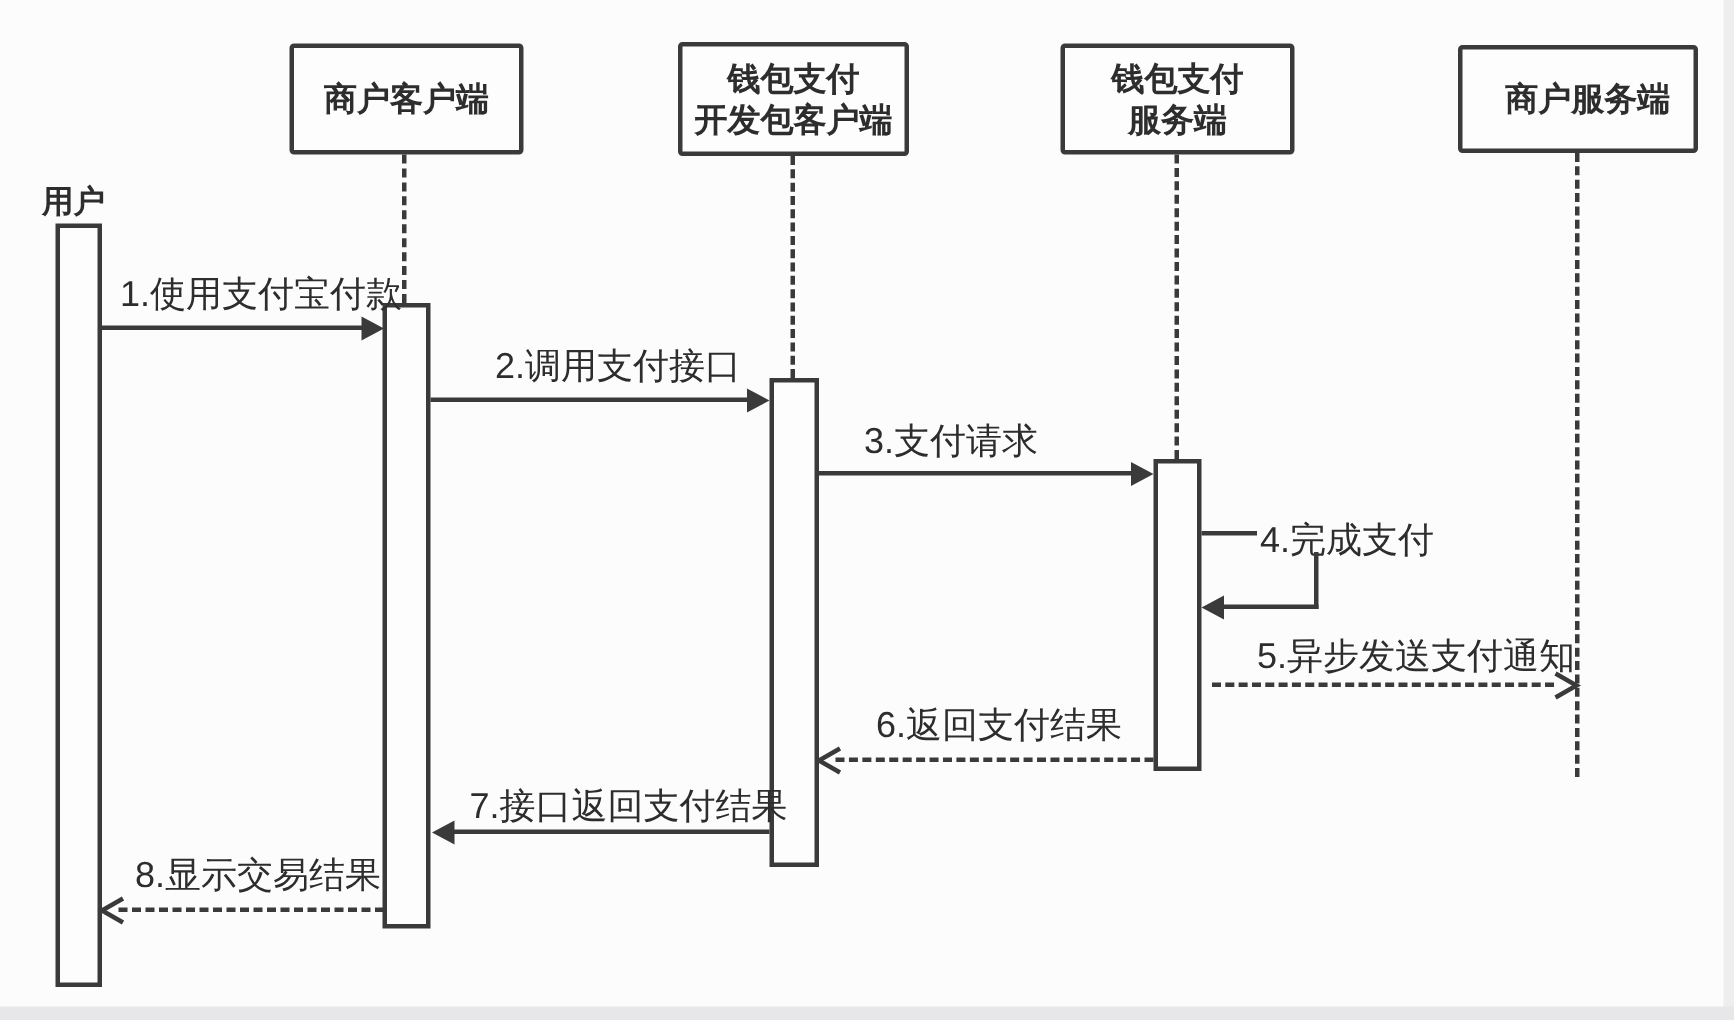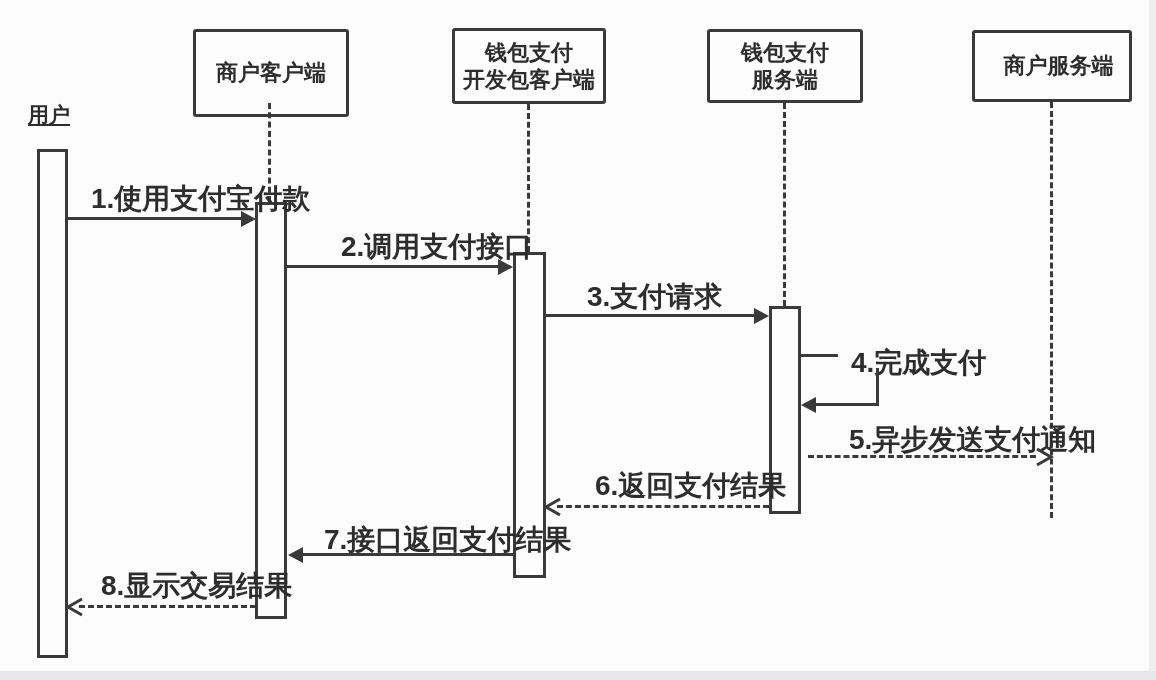--- a/index.html
+++ b/index.html
@@ -16,45 +16,45 @@
   .lifeline{position:absolute;width:0;border-left:3px dashed #3a3a3a;}
   .activation{position:absolute;box-sizing:border-box;border:3px solid #3a3a3a;background:#fdfdfd;}
   .msg-line-solid{position:absolute;height:0;border-top:3px solid #3a3a3a;}
   .msg-line-dashed{position:absolute;height:0;border-top:3px dashed #3a3a3a;}
   .msg-vline{position:absolute;width:0;border-left:3px solid #3a3a3a;}
   .arrow-right-filled{position:absolute;width:0;height:0;
     border-left:15px solid #3a3a3a;border-top:8px solid transparent;border-bottom:8px solid transparent;}
   .arrow-left-filled{position:absolute;width:0;height:0;
     border-right:15px solid #3a3a3a;border-top:8px solid transparent;border-bottom:8px solid transparent;}
   .arrow-open{position:absolute;}
-  .msg-label{position:absolute;font-size:28px;font-weight:700;white-space:nowrap;color:#2d2d2d;margin-left:11px;}
+  .msg-label{position:absolute;font-size:24px;font-weight:400;white-space:nowrap;color:#2d2d2d;}
   .edge-band-bottom{position:absolute;left:0;top:671px;width:1156px;height:9px;background:#e7e7e9;}
   .edge-band-right{position:absolute;left:1149px;top:0;width:7px;height:680px;background:#eeeeef;}
 </style>
 </head>
 <body>
 
 <div class="canvas">
 
-  <div class="actor-box" style="left:193px;top:29px;width:156px;height:88px;">
+  <div class="actor-box" style="left:193px;top:29px;width:156px;height:74px;">
     <div>商户客户端</div>
   </div>
   <div class="actor-box" style="left:452px;top:28px;width:154px;height:76px;">
     <div>钱包支付</div>
     <div>开发包客户端</div>
   </div>
   <div class="actor-box" style="left:707px;top:29px;width:156px;height:74px;">
     <div>钱包支付</div>
     <div>服务端</div>
   </div>
   <div class="actor-box" style="left:972px;top:30px;width:160px;height:72px;padding-left:13px;">
     <div>商户服务端</div>
   </div>
 
-  <div class="plain-label" style="left:28px;top:101px;text-decoration:underline;">用户</div>
+  <div class="plain-label" style="left:28px;top:120px;">用户</div>
 
   <div class="lifeline" style="left:268px;top:103px;height:99px;"></div>
   <div class="lifeline" style="left:527px;top:104px;height:148px;"></div>
   <div class="lifeline" style="left:783px;top:103px;height:203px;"></div>
   <div class="lifeline" style="left:1050px;top:102px;height:416px;"></div>
 
   <div class="activation" style="left:37px;top:149px;width:31px;height:509px;"></div>
   <div class="activation" style="left:255px;top:202px;width:32px;height:417px;"></div>
   <div class="activation" style="left:513px;top:252px;width:33px;height:326px;"></div>
   <div class="activation" style="left:769px;top:306px;width:32px;height:208px;"></div>

